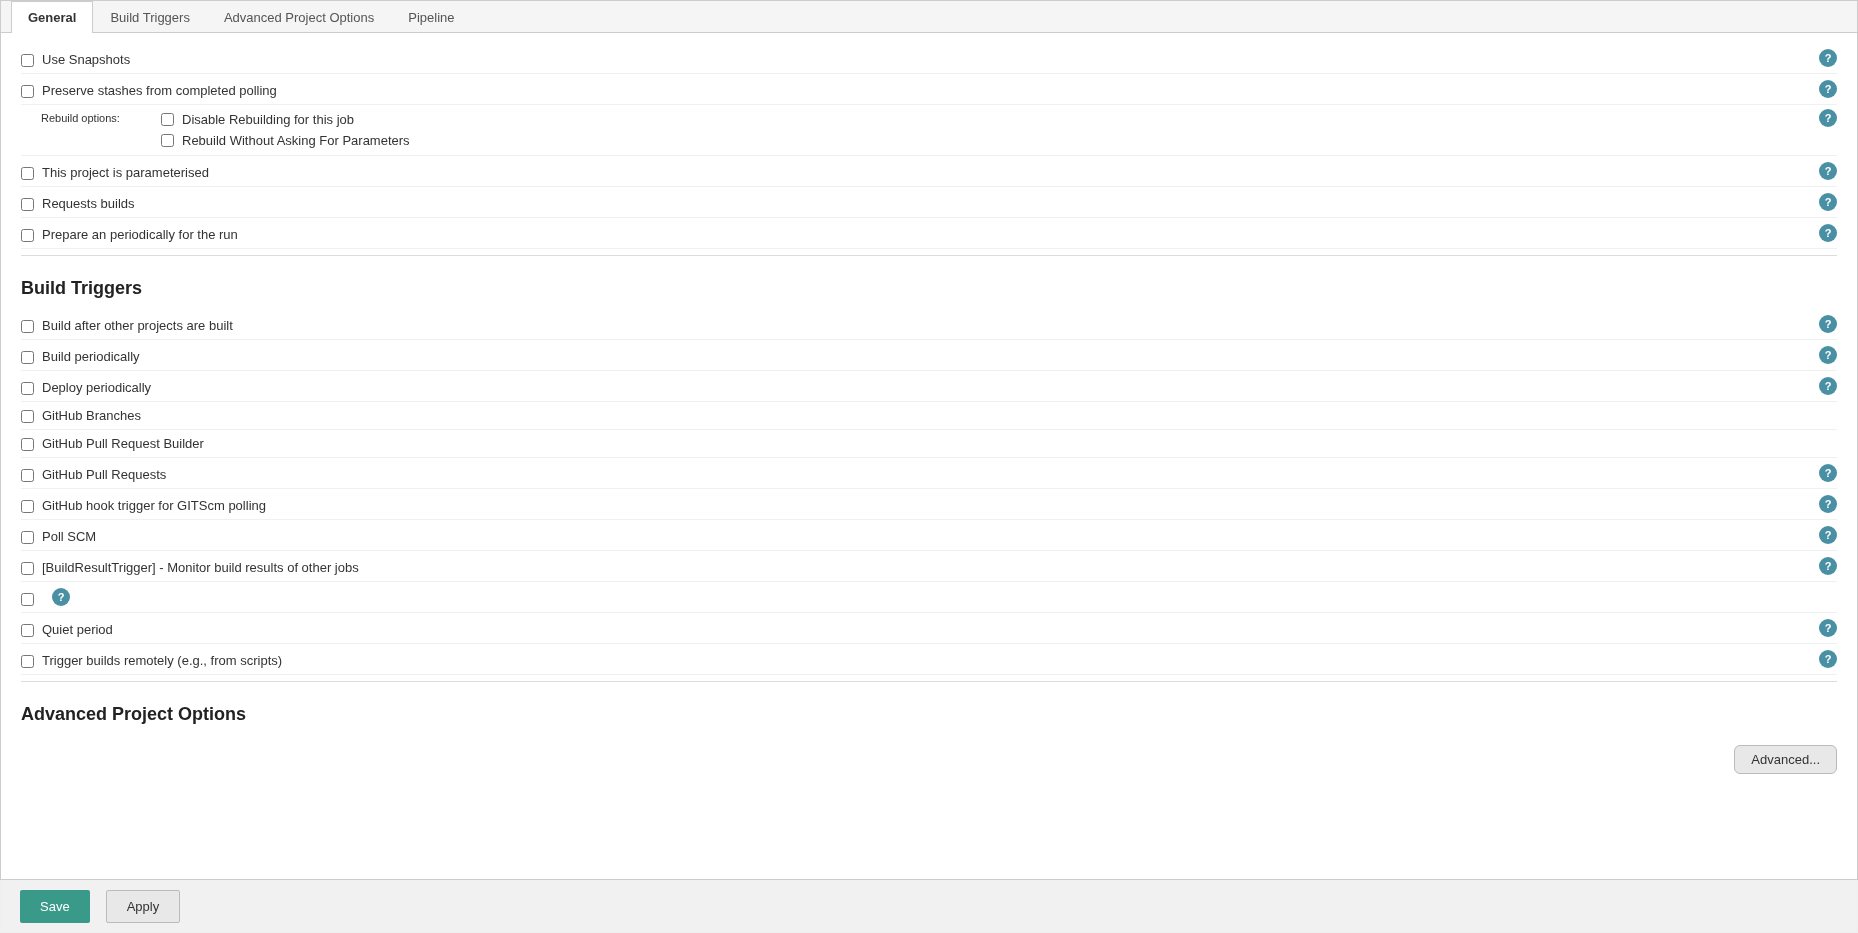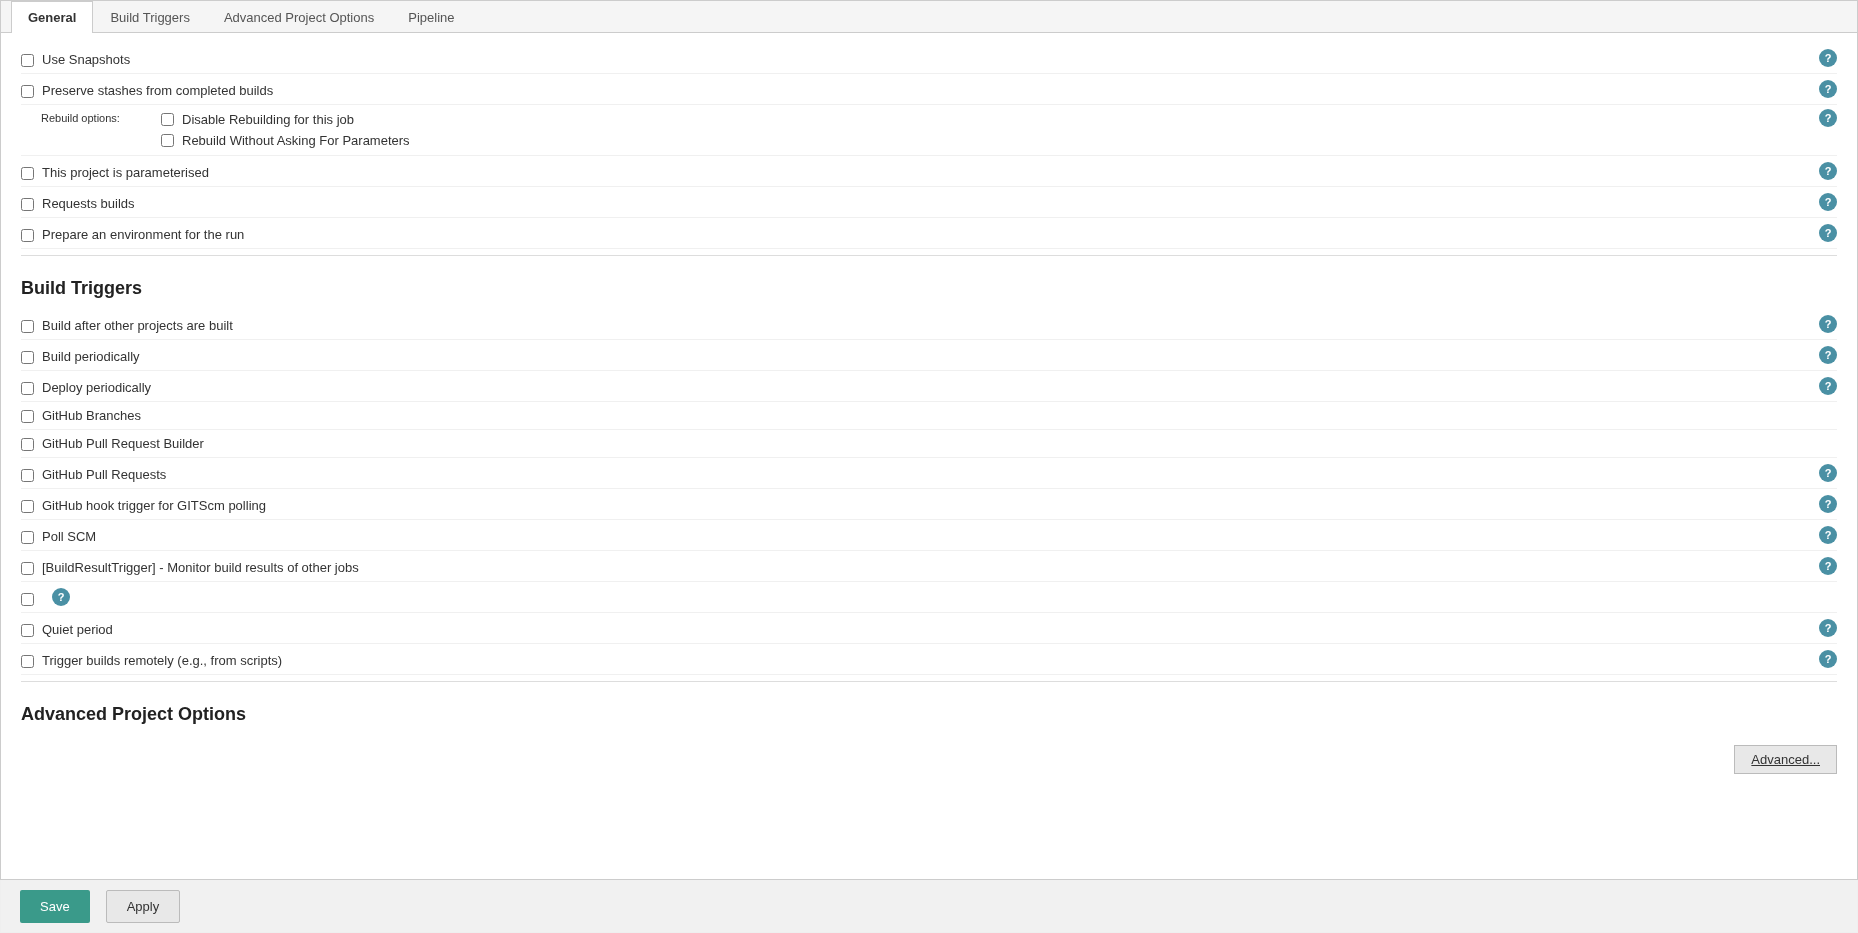--- a/index.html
+++ b/index.html
@@ -137,22 +137,21 @@
       border-radius: 2px;
     }
     
     .btn-advanced {
       background: #e8e8e8;
       color: #333;
       border: 1px solid #bbb;
       padding: 6px 16px;
       font-size: 13px;
       cursor: pointer;
-      border-radius: 0;
-      text-decoration: underline;
+      border-radius: 6px;
     }
     .advanced-row {
       display: flex;
       justify-content: flex-end;
       padding: 10px 0;
     }
     
     .section-divider {
       border: none;
       border-top: 1px solid #ddd;
@@ -178,21 +177,21 @@
     <div class="content">
 
       <div class="checkbox-row">
         <input type="checkbox" style="">
         <span class="checkbox-label">Use Snapshots</span>
         <div class="help-icon">?</div>
       </div>
 
       <div class="checkbox-row">
         <input type="checkbox" style="">
-        <span class="checkbox-label">Preserve stashes from completed builds</span>
+        <span class="checkbox-label">Preserve stashes from completed polling</span>
         <div class="help-icon">?</div>
       </div>
 
       <div class="rebuild-options">
         <div class="rebuild-label">Rebuild options:</div>
         <div class="rebuild-checkboxes">
           <div class="sub-checkbox-row">
             <input type="checkbox" style="">
             <span>Disable Rebuilding for this job</span>
           </div>
@@ -211,21 +210,21 @@
       </div>
 
       <div class="checkbox-row">
         <input type="checkbox" style="">
         <span class="checkbox-label">Requests builds</span>
         <div class="help-icon">?</div>
       </div>
 
       <div class="checkbox-row">
         <input type="checkbox" style="">
-        <span class="checkbox-label">Prepare an environment for the run</span>
+        <span class="checkbox-label">Prepare an periodically for the run</span>
         <div class="help-icon">?</div>
       </div>
 
       <hr class="section-divider">
 
       <div class="section-header">Build Triggers</div>
 
       <div class="checkbox-row">
         <input type="checkbox" style="">
         <span class="checkbox-label">Build after other projects are built</span>

